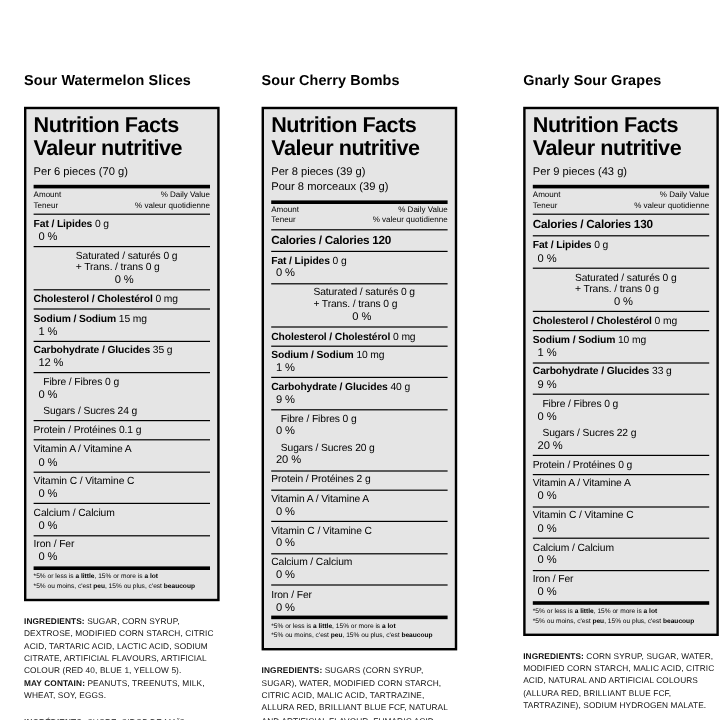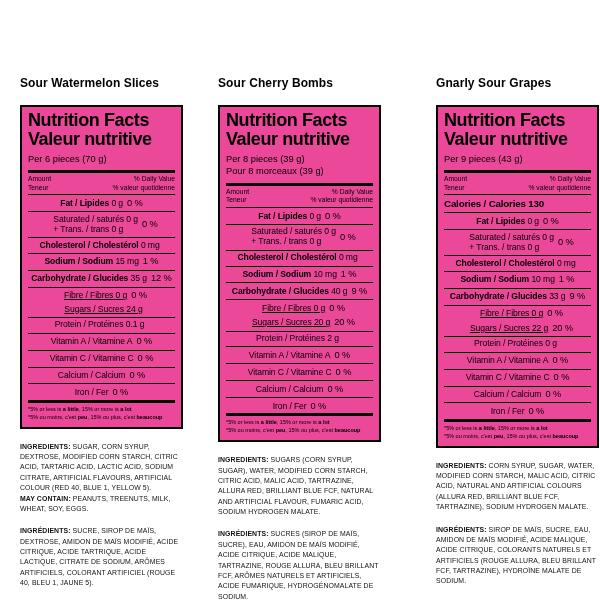--- a/index.html
+++ b/index.html
@@ -3,33 +3,33 @@
 <meta charset="utf-8">
 <style>
   html,body{margin:0;padding:0;}
   body{
     width:600px;height:600px;background:#ffffff;position:relative;
     font-family:"Liberation Sans", sans-serif;color:#000;
     -webkit-font-smoothing:antialiased;
   }
   .panel{position:absolute;top:60px;width:163px;}
   #panel-0{left:20px;} #panel-1{left:218px;} #panel-2{left:392px;padding-left:44px;}
-  .product-title{font-size:12px;font-weight:bold;margin:16px 0 15px 0;letter-spacing:.1px;}
-  .nft{border:2px solid #000;padding:4px 6px 5px 6px;background:#ec4899;}
+  .product-title{font-size:12px;font-weight:bold;margin:0 0 15px 0;letter-spacing:.1px;}
+  .nft{border:2px solid #000;padding:4px 6px 5px 6px;background:#e5e5e5;}
   .nft-head{font-size:18px;font-weight:bold;line-height:1.07;letter-spacing:-0.4px;white-space:nowrap;}
   .serving{font-size:9.3px;line-height:1.35;margin-top:3px;padding-bottom:5px;border-bottom:3.5px solid #000;}
   .amt{display:flex;justify-content:space-between;align-items:flex-end;
        font-size:6.7px;line-height:1.3;padding:2px 0 2px 0;border-bottom:1px solid #000;}
   .amt-right{text-align:right;}
   .cal-row{font-size:9.8px;font-weight:bold;padding:3px 0;border-bottom:1px solid #000;letter-spacing:-0.2px;}
-  .row{display:flex;justify-content:center;align-items:baseline;
-       font-size:8.6px;line-height:1.15;padding:2.5px 0;border-bottom:1px solid #000;letter-spacing:-0.1px;}
+  .row{display:flex;justify-content:flex-end;align-items:baseline;
+       font-size:8.6px;line-height:1.15;padding:2.5px 0;border-bottom:1px solid #000;letter-spacing:-0.1px;flex-direction:column;}
   .row .lbl b{font-weight:bold;}
   .row .dv{font-size:9.3px;white-space:nowrap;padding-left:4px;}
-  .row.indent .lbl{padding-left:8px;text-decoration:underline;}
+  .row.indent .lbl{padding-left:8px;}
   .row.noline{border-bottom:none;padding-bottom:1px;}
   .row.sat{align-items:center;}
   .sat-lines div{padding-left:8px;}
   .footnote{border-top:3px solid #000;margin-top:1px;padding-top:3px;
             font-size:5.5px;line-height:1.45;white-space:nowrap;letter-spacing:0;}
   .footnote b{font-weight:bold;}
   .ingredients{margin-top:13px;font-size:6.9px;line-height:1.5;letter-spacing:.1px;color:#111;}
   .ing-block{margin-bottom:12px;}
   .ing-block:last-child{margin-bottom:0;}
   .ing-block b{font-weight:bold;}
@@ -139,20 +139,21 @@
     <div class="amt">
       <div>
         <div>Amount</div>
         <div>Teneur</div>
       </div>
       <div class="amt-right">
         <div>% Daily Value</div>
         <div>% valeur quotidienne</div>
       </div>
     </div>
+    <div class="cal-row">Calories / Calories 120</div>
     <div class="row">
       <span class="lbl"><b>Fat / Lipides</b> <span>0 g</span></span>
       <span class="dv">0 %</span>
     </div>
     <div class="row sat">
       <span class="lbl sat-lines">
         <div><span>Saturated / saturés</span> <span>0 g</span></div>
         <div><span>+ Trans. / trans</span> <span>0 g</span></div>
       </span>
       <span class="dv">0 %</span>

